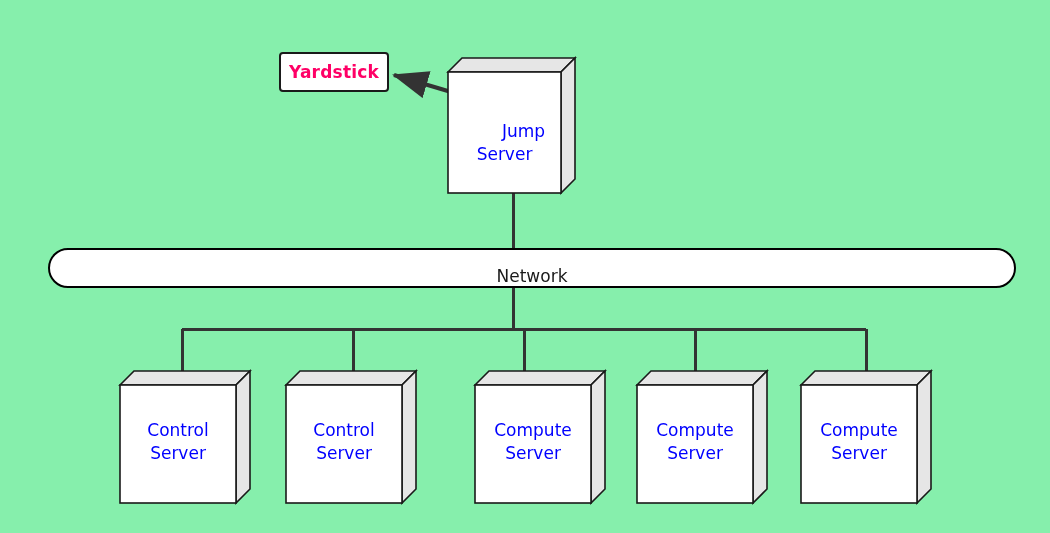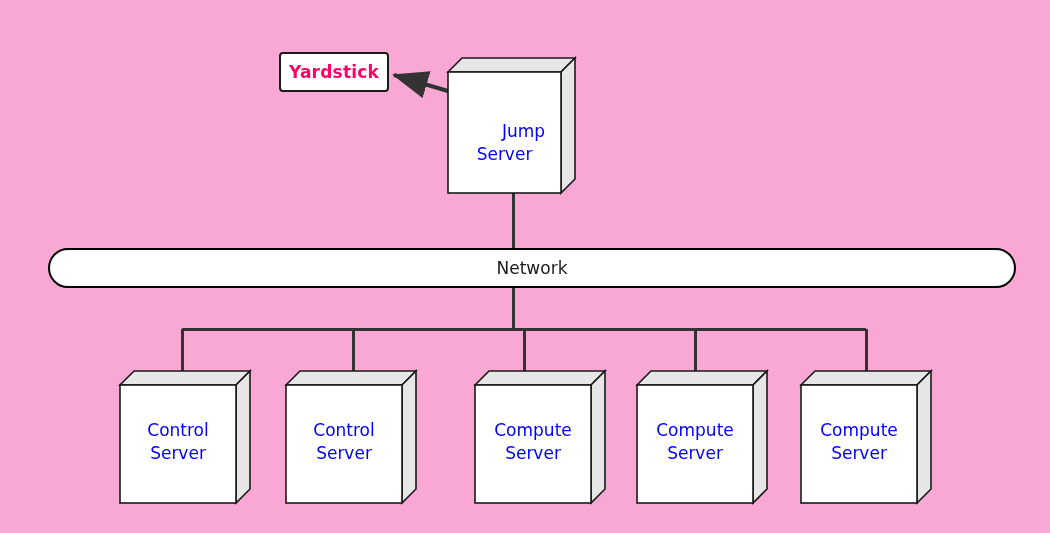--- a/index.html
+++ b/index.html
@@ -4,21 +4,21 @@
 <style>
   html, body {
     margin: 0;
     padding: 0;
     background: #000000;
   }
   #canvas {
     position: relative;
     width: 1050px;
     height: 533px;
-    background: #f9a8d4;
+    background: #86efac;
     overflow: hidden;
     font-family: "DejaVu Sans", "Liberation Sans", sans-serif;
   }
 
   
   .node3d {
     position: absolute;
   }
   .node3d svg {
     display: block;
@@ -118,21 +118,21 @@
   <div class="node3d" style="left:448px; top:58px; width:128px; height:136px;">
     <svg width="128" height="136" viewBox="0 0 128 136" xmlns="http://www.w3.org/2000/svg">
       <polygon points="0,14 14,0 127,0 113,14" fill="#e6e6e6" stroke="#1a1a1a" stroke-width="1.6"></polygon>
       <polygon points="113,14 127,0 127,121 113,135" fill="#e6e6e6" stroke="#1a1a1a" stroke-width="1.6"></polygon>
       <rect x="0" y="14" width="113" height="121" fill="#ffffff" stroke="#1a1a1a" stroke-width="1.6"></rect>
     </svg>
     <div class="node-label" style="top:62px; width:113px;margin-left:19px;">Jump</div>
     <div class="node-label" style="top:85px; width:113px;">Server</div>
   </div>
 
-  <div class="network-bar" style="left:48px; top:248px; width:968px; height:40px;">
+  <div class="network-bar" style="left:48px; top:248px; width:968px; height:40px;align-items:flex-end;">
     <span class="net-text">Network</span>
   </div>
 
   <div class="node3d" style="left:120px; top:371px; width:131px; height:133px;">
     <svg width="131" height="133" viewBox="0 0 131 133" xmlns="http://www.w3.org/2000/svg">
       <polygon points="0,14 14,0 130,0 116,14" fill="#e6e6e6" stroke="#1a1a1a" stroke-width="1.6"></polygon>
       <polygon points="116,14 130,0 130,118 116,132" fill="#e6e6e6" stroke="#1a1a1a" stroke-width="1.6"></polygon>
       <rect x="0" y="14" width="116" height="118" fill="#ffffff" stroke="#1a1a1a" stroke-width="1.6"></rect>
     </svg>
     <div class="node-label" style="top:48px; width:116px;">Control</div>

